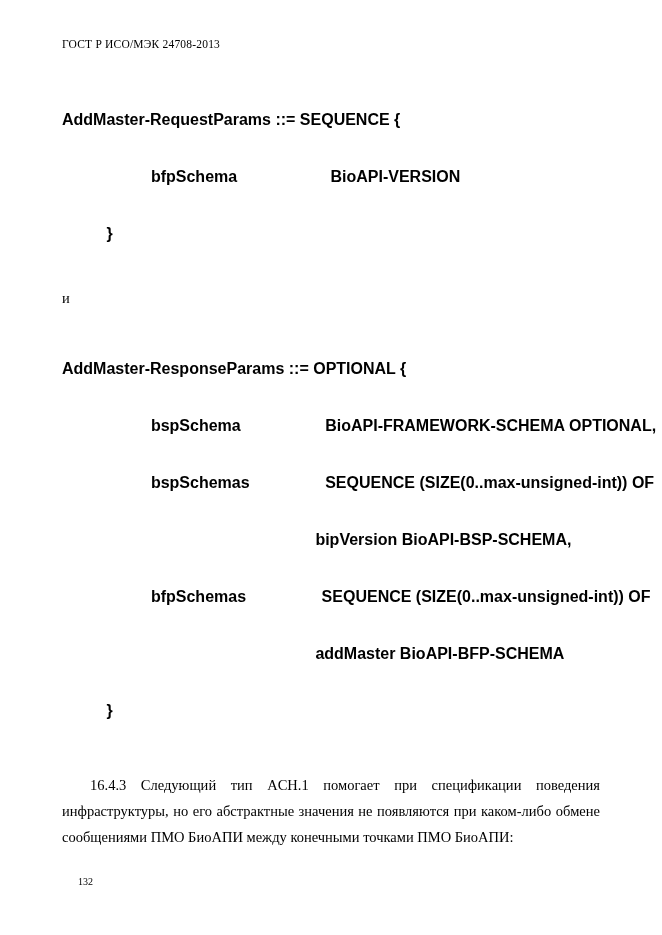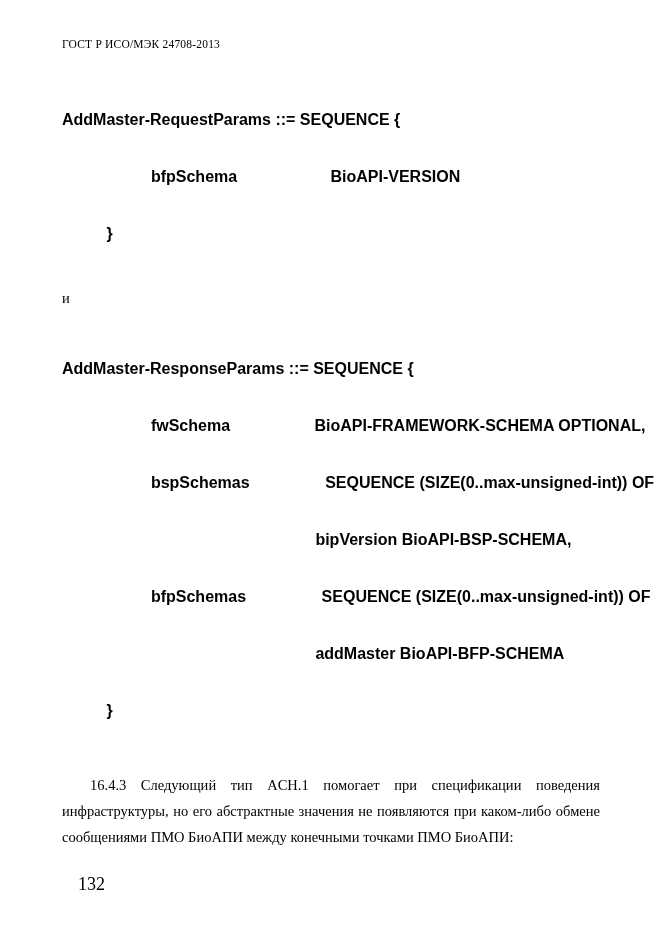--- a/index.html
+++ b/index.html
@@ -54,43 +54,43 @@
     white-space: pre;
   }
   .single-char {
     font-size: 14.5px;
     line-height: 26px;
     margin: 4px 0 2px 0;
   }
   .pagenum {
     position: absolute;
     left: 78px;
-    bottom: 40px;
-    font-size: 18px;
+    bottom: 48px;
+    font-size: 10px;
   }
 </style>
 </head>
 <body>
 
 <div class="page">
 
   <div class="header">ГОСТ Р ИСО/МЭК 24708-2013</div>
 
 
   <div class="code-block">
     <div class="code-line">AddMaster-RequestParams ::= SEQUENCE {</div>
     <div class="code-line">                    bfpSchema                     BioAPI-VERSION</div>
     <div class="code-line">          }</div>
   </div>
 
   <div class="single-char">и</div>
 
   <div class="code-block">
-    <div class="code-line">AddMaster-ResponseParams ::= SEQUENCE {</div>
-    <div class="code-line">                    fwSchema                   BioAPI-FRAMEWORK-SCHEMA OPTIONAL,</div>
+    <div class="code-line">AddMaster-ResponseParams ::= OPTIONAL {</div>
+    <div class="code-line">                    bspSchema                   BioAPI-FRAMEWORK-SCHEMA OPTIONAL,</div>
     <div class="code-line">                    bspSchemas                 SEQUENCE (SIZE(0..max-unsigned-int)) OF</div>
     <div class="code-line">                                                         bipVersion BioAPI-BSP-SCHEMA,</div>
     <div class="code-line">                    bfpSchemas                 SEQUENCE (SIZE(0..max-unsigned-int)) OF</div>
     <div class="code-line">                                                         addMaster BioAPI-BFP-SCHEMA</div>
     <div class="code-line">          }</div>
   </div>
 
   <p class="body-text indent" style="margin-top:14px;">16.4.3 Следующий тип ACH.1 помогает при спецификации поведения инфраструктуры, но его абстрактные значения не появляются при каком-либо обмене сообщениями ПМО БиоАПИ между конечными точками ПМО БиоАПИ:</p>
 
   <div class="code-block">

